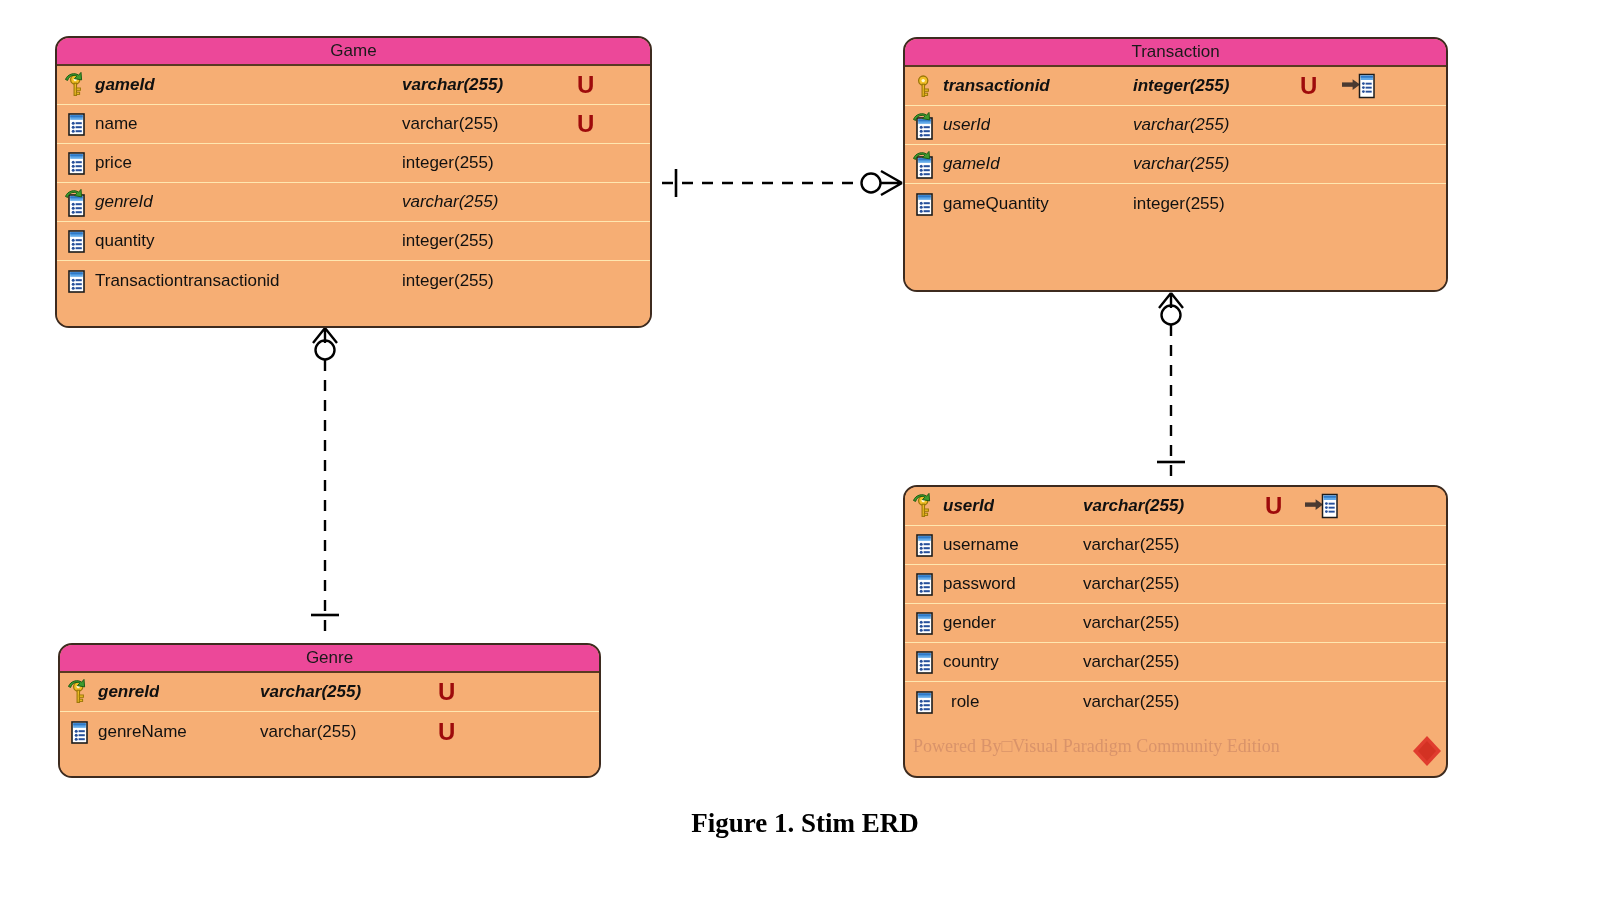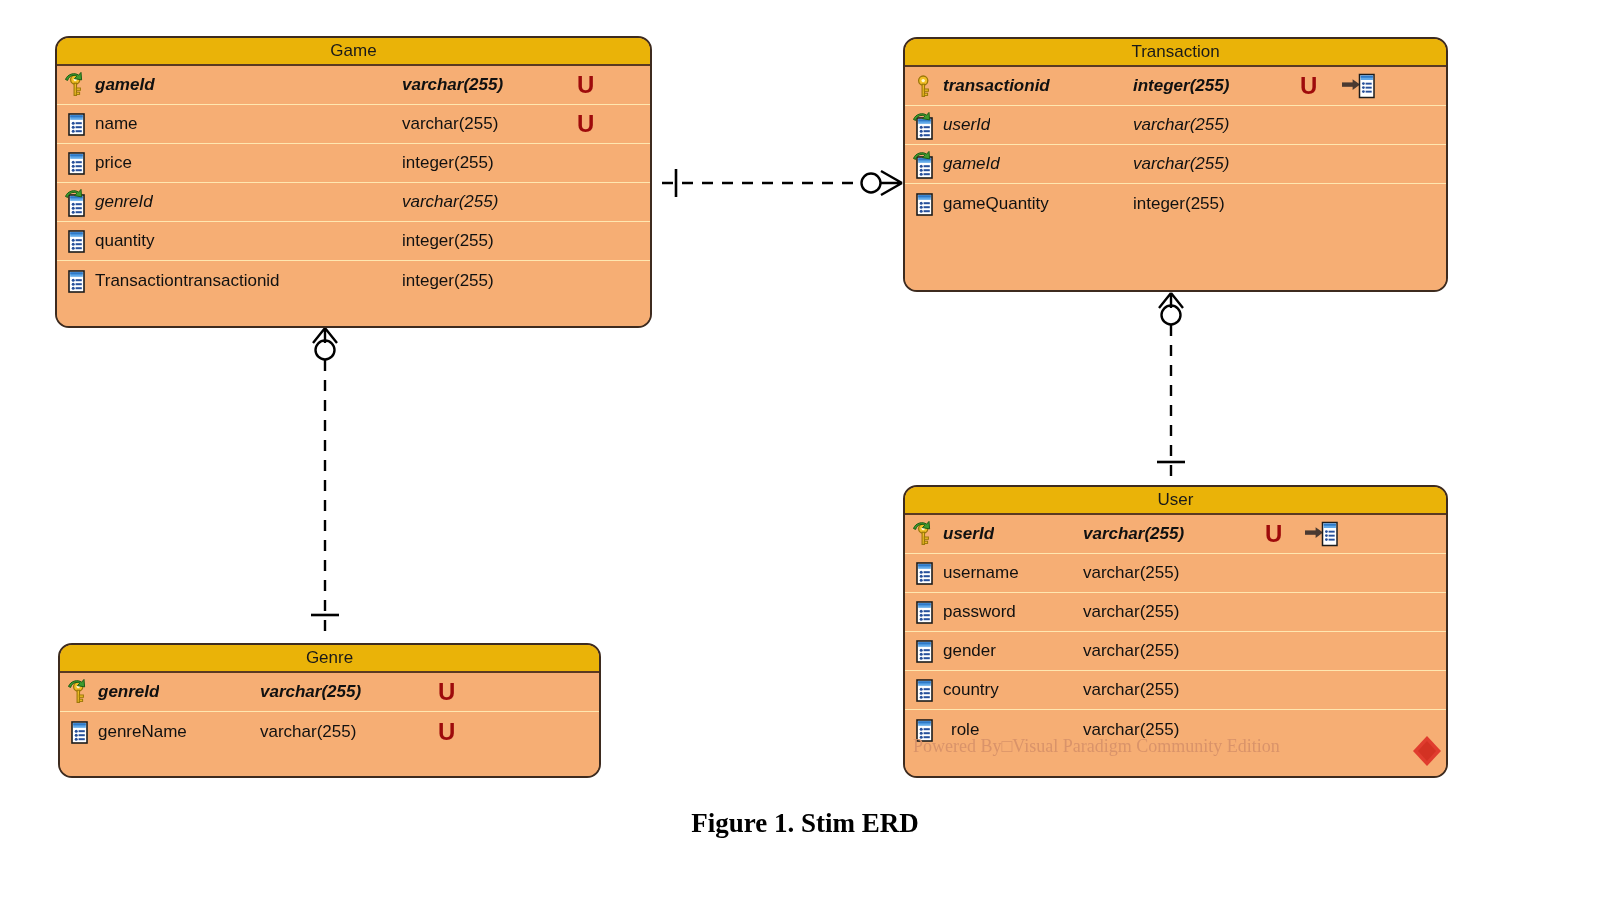--- a/index.html
+++ b/index.html
@@ -29,21 +29,21 @@
     background: #F6AE74;
     overflow: hidden;
     z-index: 5;
   }
   .entity-header {
     height: 26px;
     line-height: 26px;
     text-align: center;
     font-size: 17px;
     color: #1a1a1a;
-    background: #eab308;
+    background: #ec4899;
     border-bottom: 2px solid #5a3a22;
     position: relative;
   }
   .rows {
     position: relative;
   }
   .row {
     position: relative;
     display: flex;
     align-items: center;
@@ -371,21 +371,20 @@
     <rect x="12.6" y="21.2" width="6.2" height="2" fill="#27509B"></rect>
             </svg>
           </span>
           <span class="col-name" style="margin-left: 2px;">gameQuantity</span>
           <span class="col-type" style="left: 228px;">integer(255)</span>
         </div>
       </div>
       <div class="filler" style="height: 67px;"></div>
     </div>
     <div class="entity" style="left: 903px; top: 485px; width: 545px; height: 293px;">
-      <div class="entity-header">User</div>
       <div class="rows">
         <div class="row pk-row">
           <span class="icon-cell">
             <svg class="ic" viewBox="0 0 30 30">
     <circle cx="12.2" cy="9.6" r="4.6" fill="#F2C027" stroke="#9A7607" stroke-width="1.3"></circle>
     <circle cx="12.2" cy="9.6" r="1.7" fill="#FFF6CF"></circle>
     <rect x="11.1" y="13.2" width="2.4" height="12.2" fill="#F2C027" stroke="#9A7607" stroke-width="1.1"></rect>
     <rect x="13.3" y="18.0" width="4.1" height="2.3" fill="#F2C027" stroke="#9A7607" stroke-width="1.0"></rect>
     <rect x="13.3" y="22.2" width="3.3" height="2.2" fill="#F2C027" stroke="#9A7607" stroke-width="1.0"></rect>
     <path d="M2.5 9.5 C4.5 3.8 11.8 2.2 15.6 5.2 L18.0 2.4 L18.6 9.9 L11.4 8.6 L13.9 6.2

